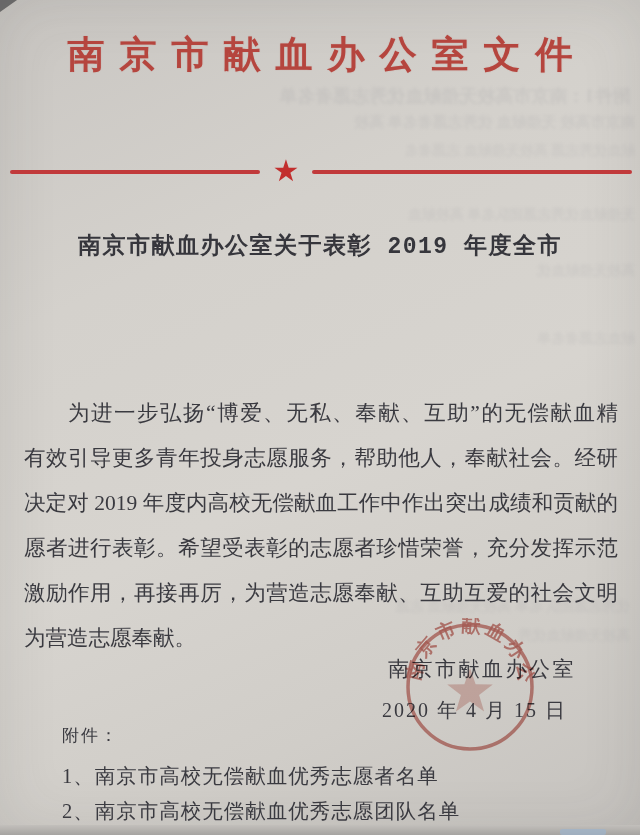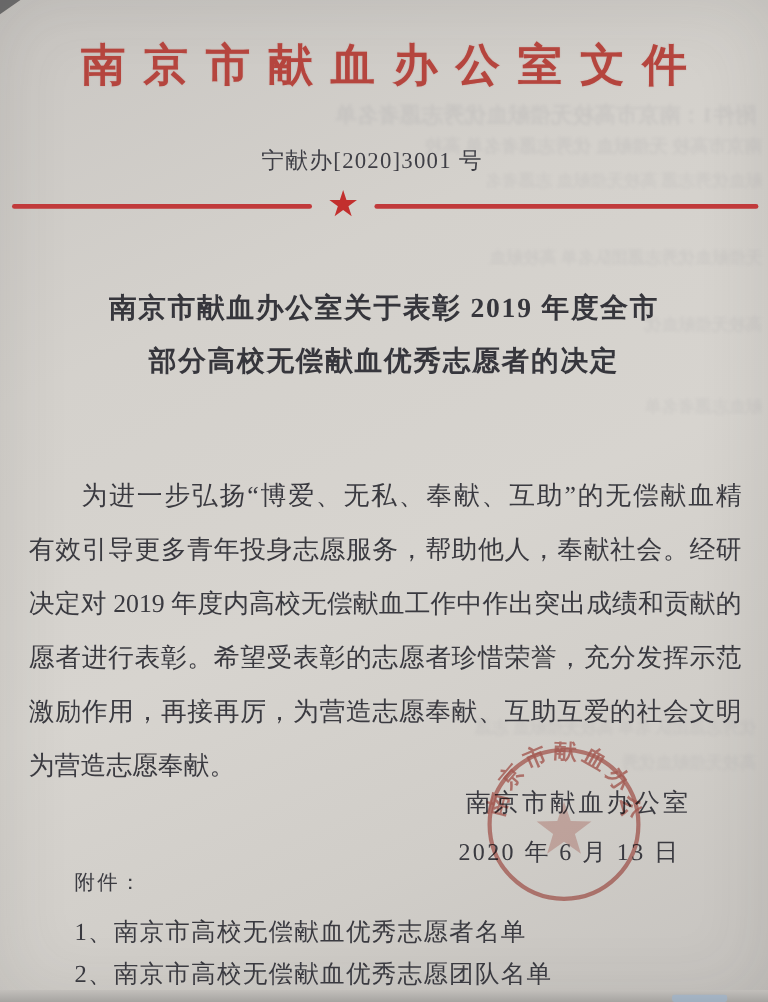--- a/index.html
+++ b/index.html
@@ -43,21 +43,21 @@
   .divider .seg.right{left:302px;width:320px;}
   .divider .star{
     position:absolute;left:248px;top:-6px;width:56px;text-align:center;
     color:#c22f2e;font-size:30px;line-height:34px;
     font-family:"DejaVu Sans",sans-serif;
   }
   .doc-title{
     position:absolute;left:0;width:640px;text-align:center;
     font-size:23px;font-weight:bold;color:#36363c;letter-spacing:1.5px;
   }
-  .doc-title.l1{top:241px;}
+  .doc-title.l1{top:230px;font-family:Liberation Mono, monospace;}
   .doc-title.l2{top:285px;}
   .salutation{
     position:absolute;top:356px;left:25px;
     font-size:21px;color:#3a3a40;letter-spacing:1px;
   }
   .body-text{
     position:absolute;top:391px;left:24px;width:594px;
     font-size:21.5px;color:#3a3a40;line-height:45px;
   }
   .body-line{text-align:justify;text-align-last:justify;height:45px;overflow:hidden;}
@@ -95,43 +95,41 @@
   <div class="ghost" style="top:113px;left:300px;width:335px;font-size:15px;opacity:.12;">南京市高校 无偿献血 优秀志愿者名单 高校</div>
   <div class="ghost" style="top:142px;left:360px;width:275px;font-size:14px;opacity:.10;">献血优秀志愿 高校无偿献血 志愿者名</div>
   <div class="ghost" style="top:206px;left:330px;width:305px;font-size:14px;opacity:.11;">无偿献血优秀志愿团队名单 高校献血</div>
   <div class="ghost" style="top:262px;left:520px;width:115px;font-size:14px;opacity:.11;">高校无偿献血优</div>
   <div class="ghost" style="top:330px;left:490px;width:145px;font-size:14px;opacity:.10;">献血志愿者名单</div>
   <div class="ghost" style="top:598px;left:320px;width:310px;font-size:14px;opacity:.10;">优秀志愿团队 名单 高校无偿献血 志愿</div>
   <div class="ghost" style="top:627px;left:470px;width:160px;font-size:14px;opacity:.10;">高校无偿献血优秀</div>
 
   <div class="header-title">南京市献血办公室文件</div>
 
-  <div class="doc-number">宁献办[2020]3001 号</div>
 
   <div class="divider">
     <div class="seg left"></div>
     <div class="star">★</div>
     <div class="seg right"></div>
   </div>
 
   <div class="doc-title l1">南京市献血办公室关于表彰 2019 年度全市</div>
-  <div class="doc-title l2">部分高校无偿献血优秀志愿者的决定</div>
 
 
   <div class="body-text">
     <div class="body-line first">为进一步弘扬“博爱、无私、奉献、互助”的无偿献血精神，</div>
     <div class="body-line">有效引导更多青年投身志愿服务，帮助他人，奉献社会。经研究，</div>
     <div class="body-line">决定对 2019 年度内高校无偿献血工作中作出突出成绩和贡献的志</div>
     <div class="body-line">愿者进行表彰。希望受表彰的志愿者珍惜荣誉，充分发挥示范和</div>
     <div class="body-line">激励作用，再接再厉，为营造志愿奉献、互助互爱的社会文明风</div>
     <div class="body-line last">为营造志愿奉献。</div>
   </div>
 
   <div class="signature">南京市献血办公室</div>
-  <div class="sig-date">2020 年 6 月 13 日</div>
+  <div class="sig-date">2020 年 4 月 15 日</div>
 
   <svg class="seal" viewBox="0 0 138 138">
     <circle cx="69" cy="69" r="62" fill="none" stroke="#c05a52" stroke-width="3.5" opacity="0.78"></circle>
     <circle cx="69" cy="69" r="62" fill="none" stroke="#d08a82" stroke-width="1" opacity="0.35"></circle>
     <defs>
       <path id="sealArc" d="M 21,78 A 50,50 0 1 1 117,78" fill="none"></path>
     </defs>
     <text font-size="19" font-weight="bold" fill="#c05a52" opacity="0.8" font-family="'Liberation Serif',serif" letter-spacing="4">
       <textPath href="#sealArc" startOffset="8%">南京市献血办公室</textPath>
     </text>

